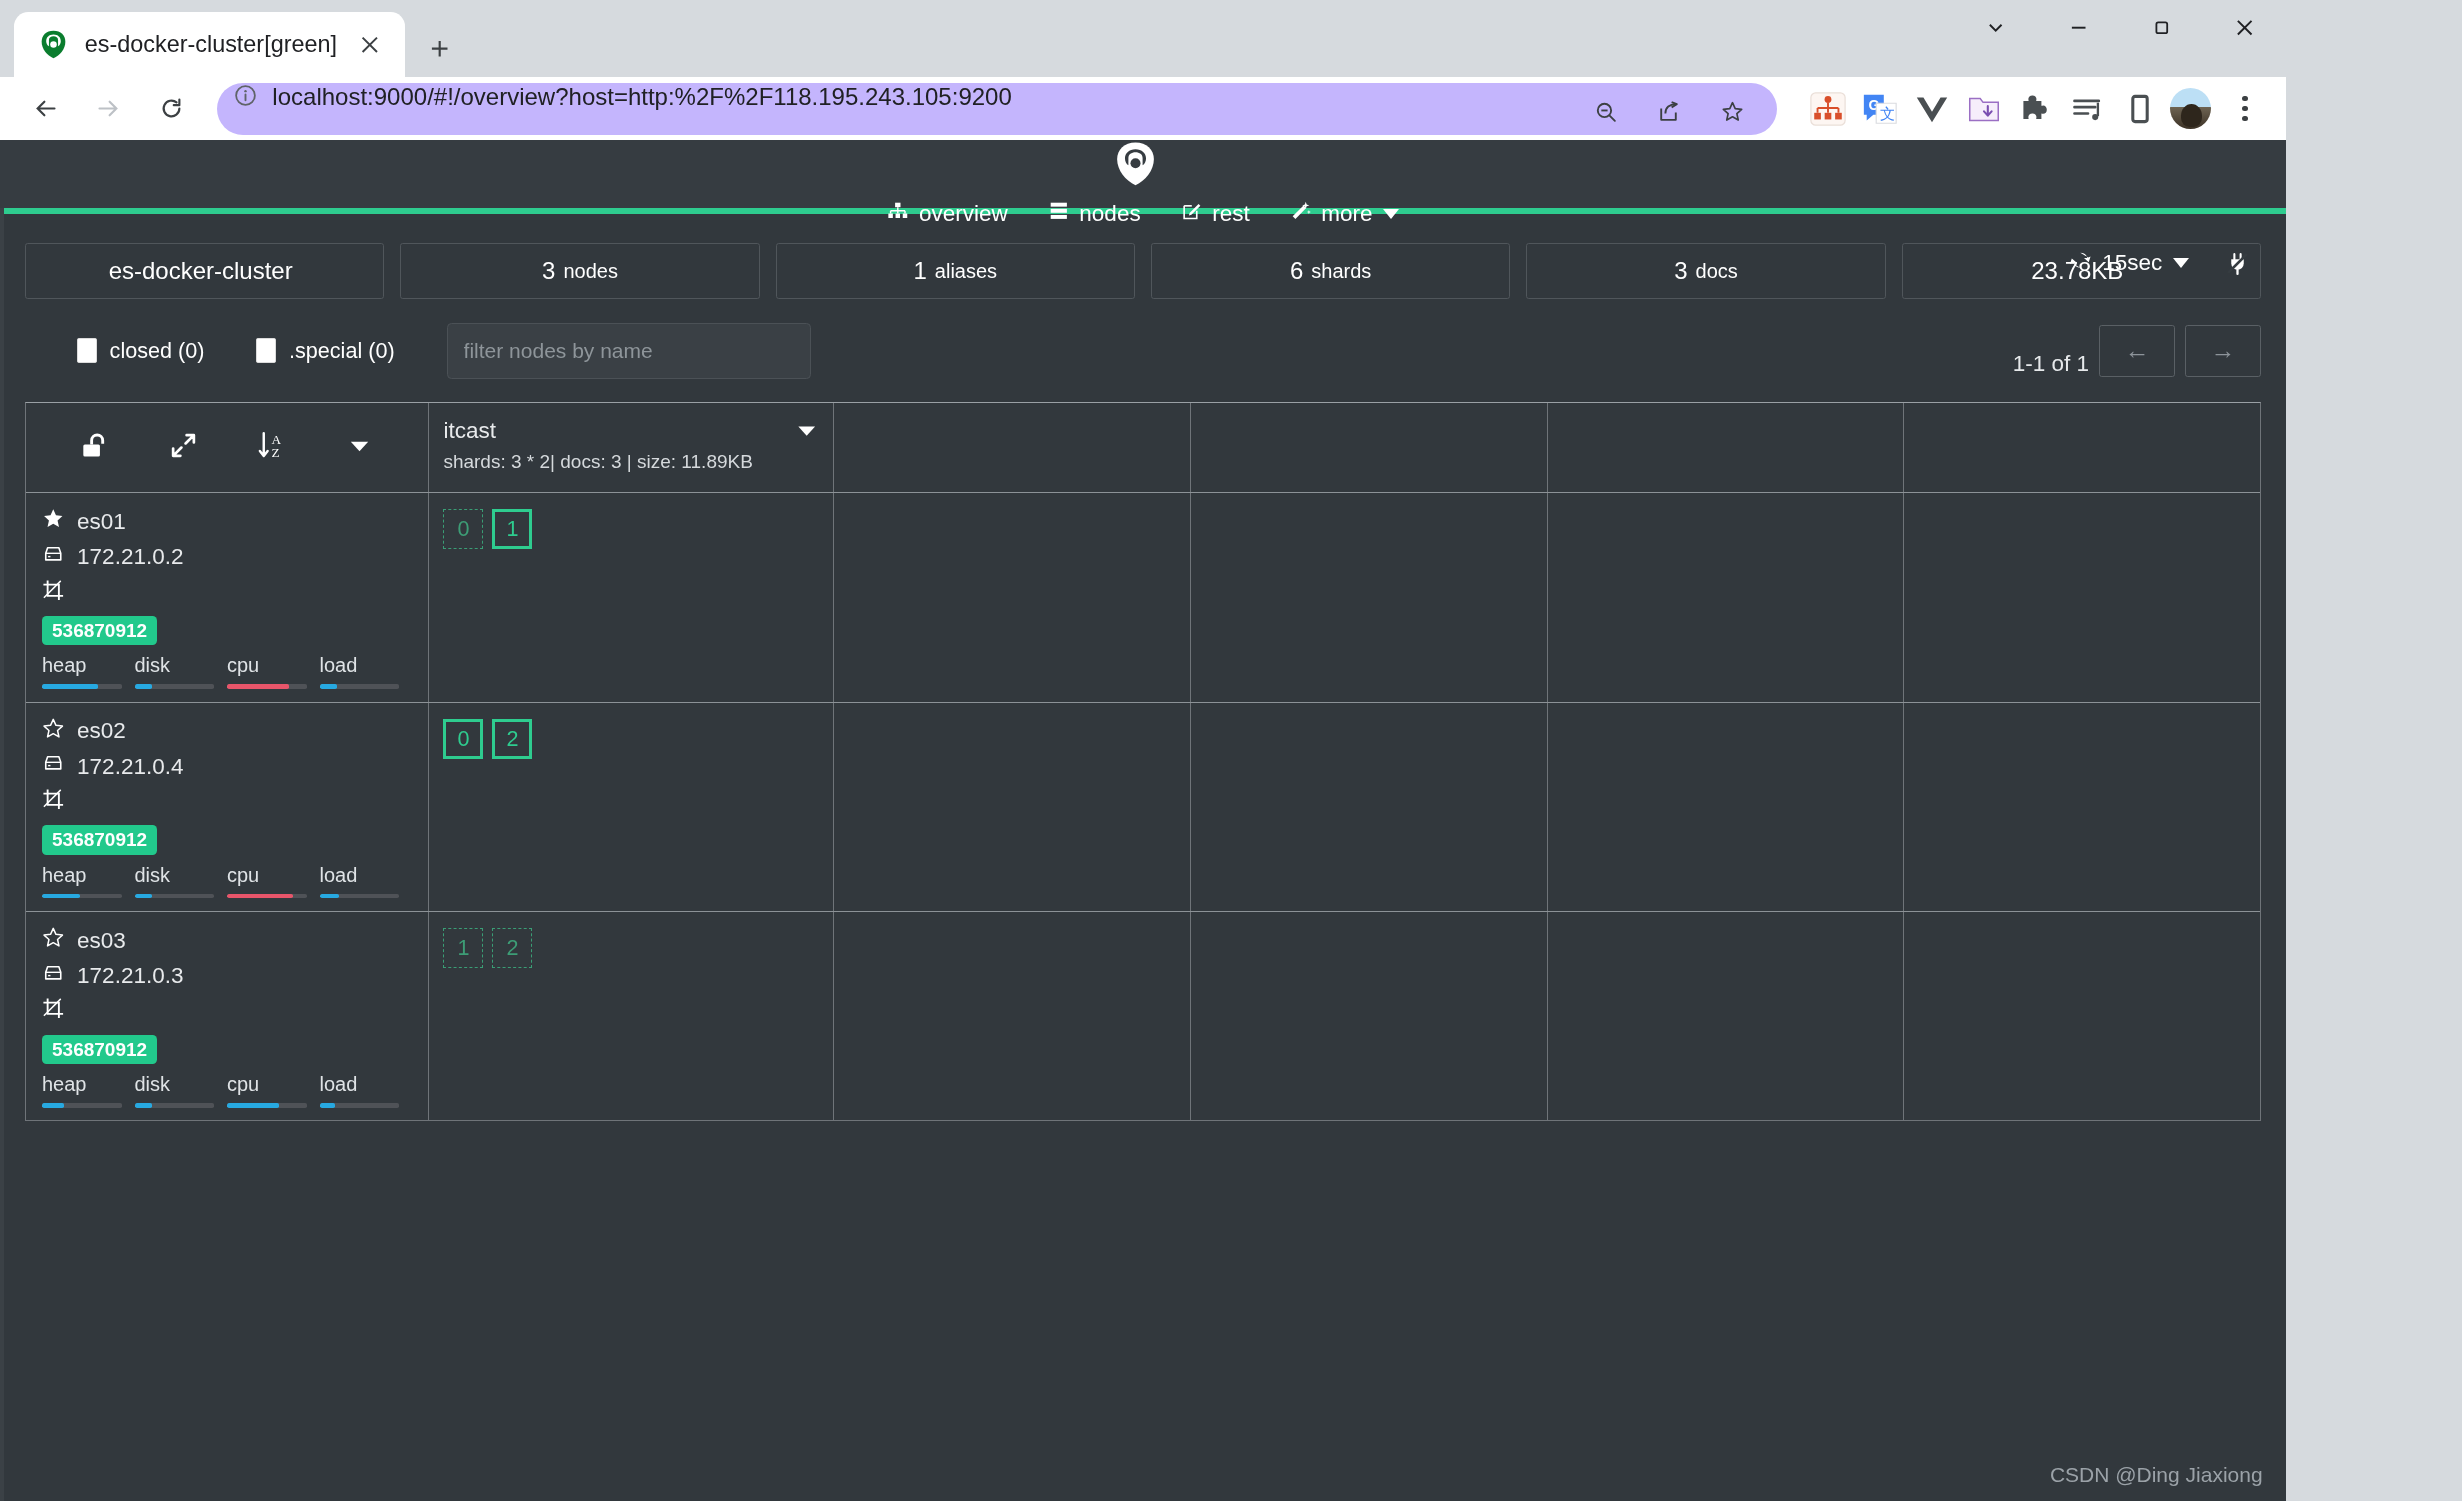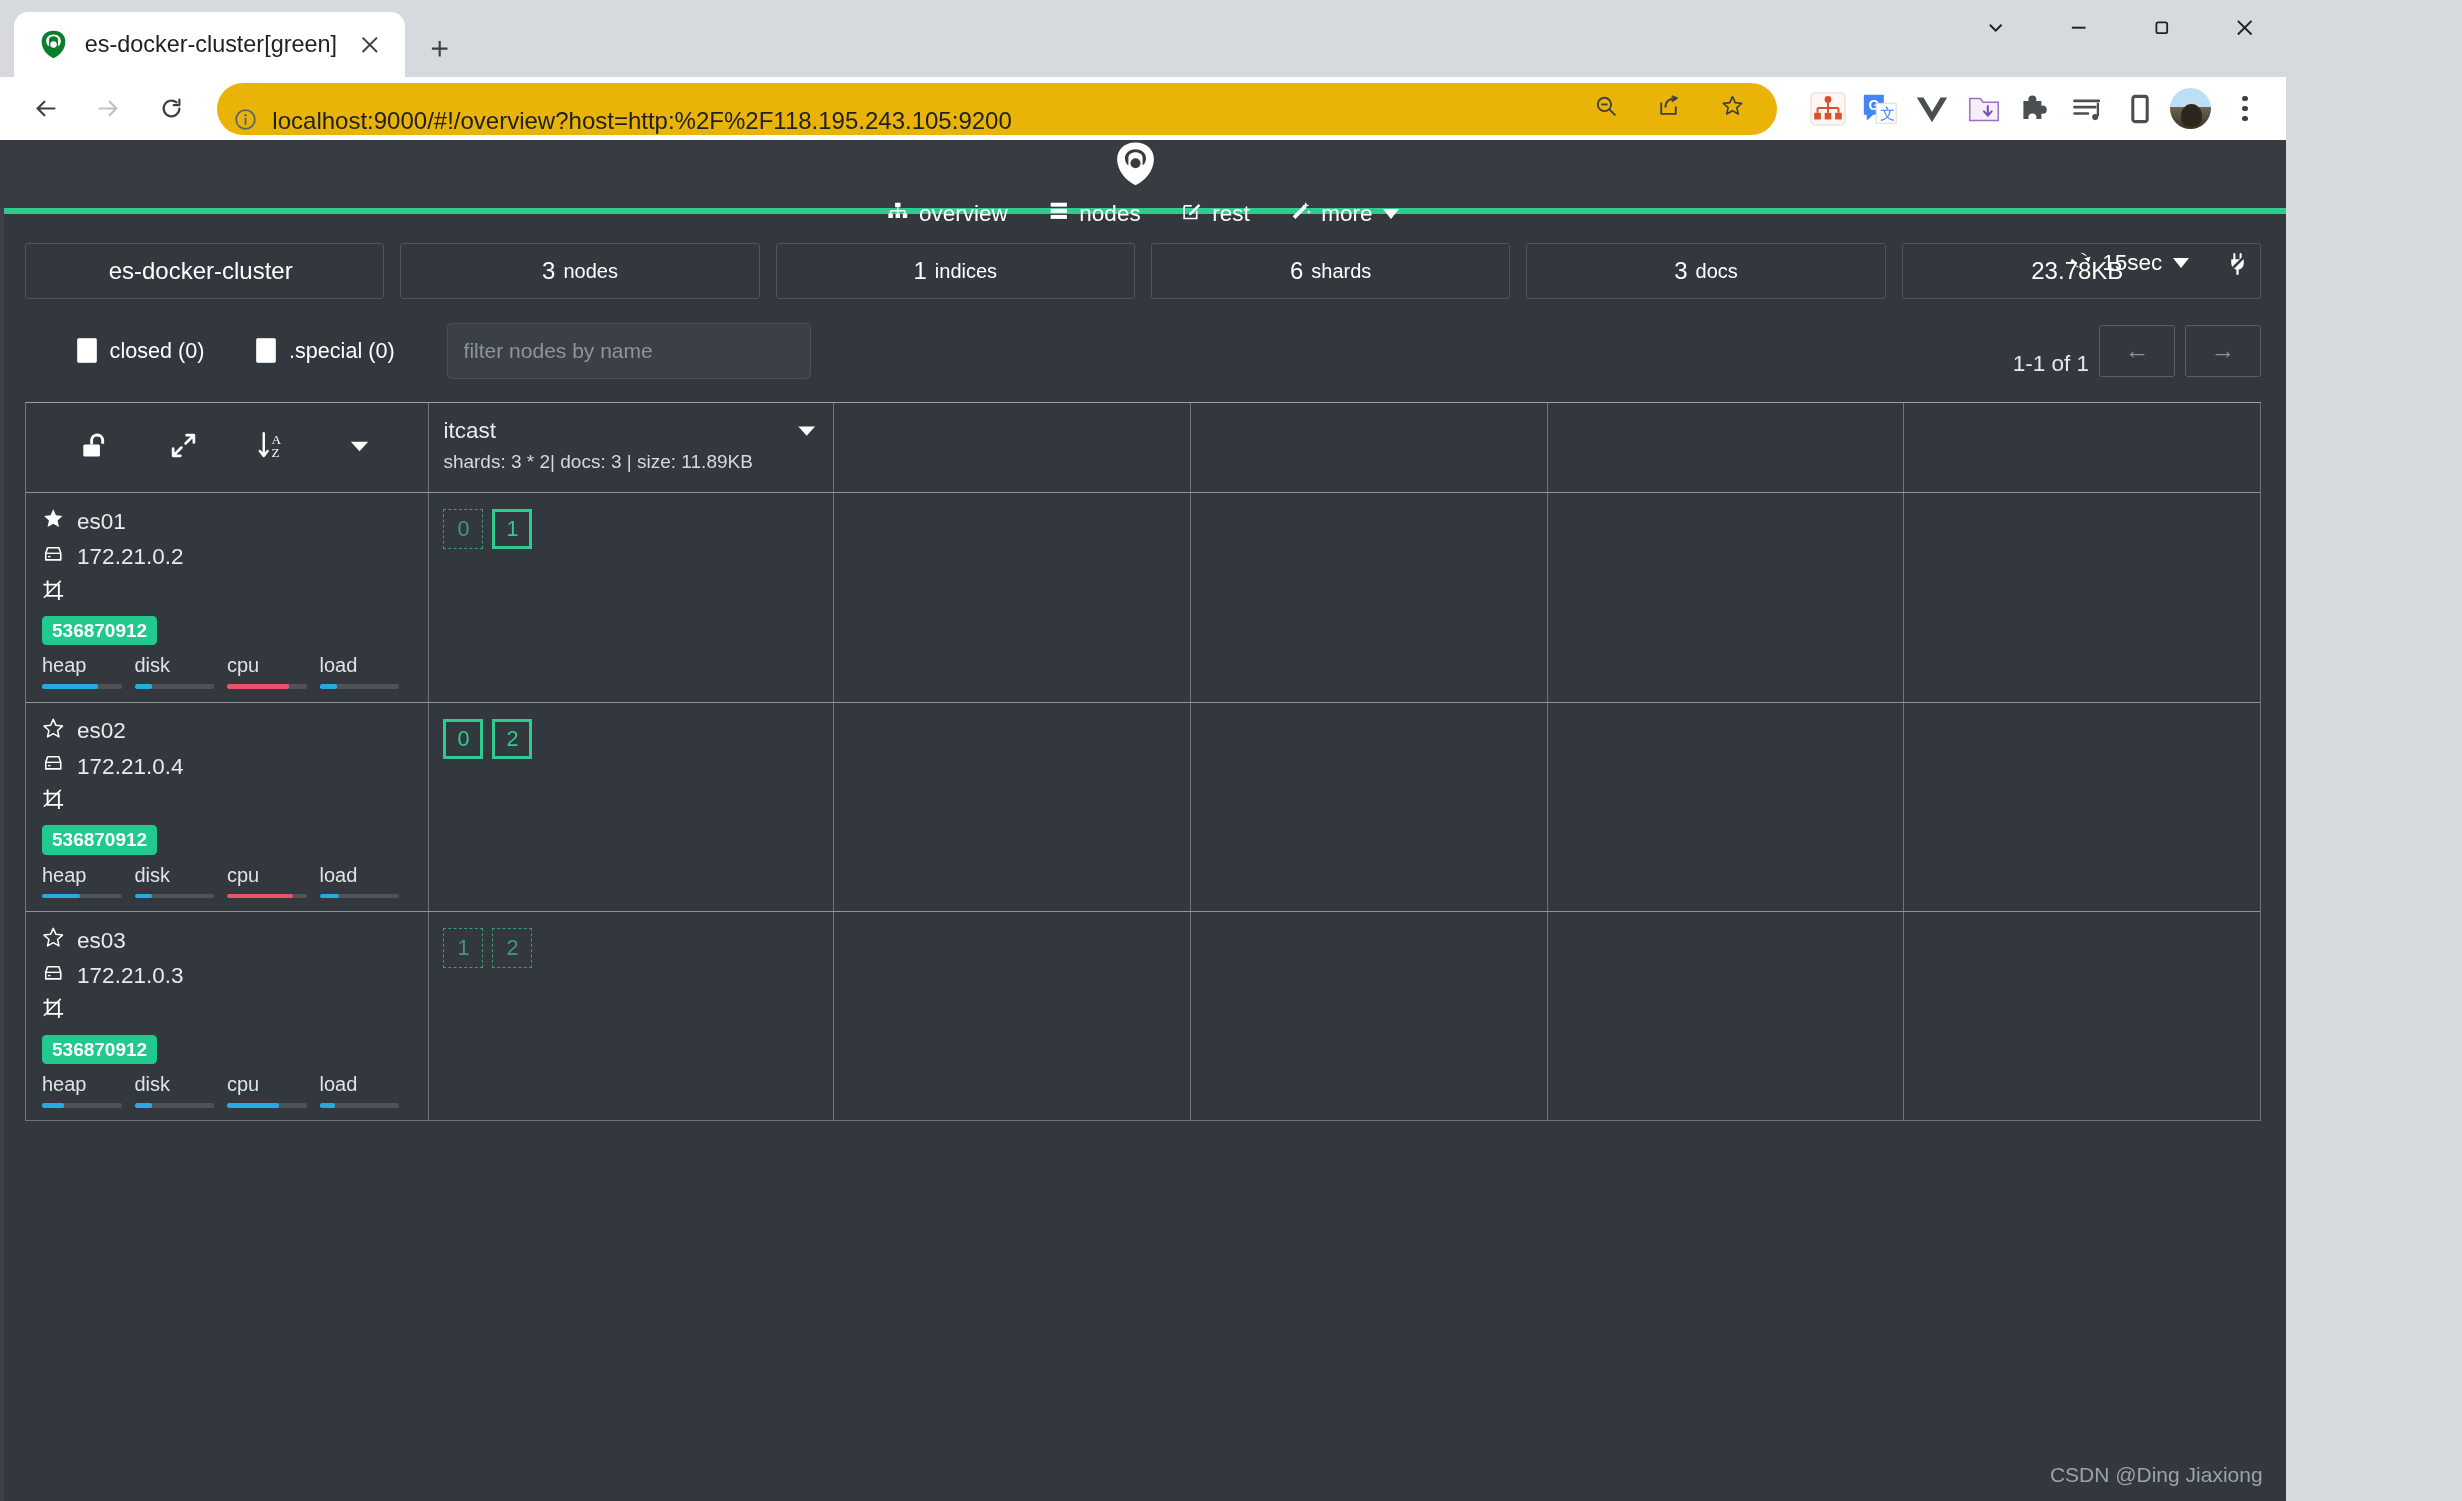--- a/index.html
+++ b/index.html
@@ -22,22 +22,22 @@
   .tab-favicon { width: 31px; height: 31px; flex: none; }
   .tab-title { font-size: 23.4px; color: #202124; white-space: nowrap; flex: 1; }
   .tab-close { width: 34px; height: 34px; display: flex; align-items: center; justify-content: center; color: #3c4043; }
   .newtab { width: 56px; height: 56px; display: flex; align-items: center; justify-content: center; margin-left: 7.2px; color: #3c4043; }
   .wincontrols { position: absolute; right: 0; top: 0; height: 56px; display: flex; align-items: center; }
   .wc { width: 83px; height: 56px; display: flex; align-items: center; justify-content: center; color: #202124; }
 
   .toolbar { height: 63px; background: #ffffff; display: flex; align-items: center; padding: 0 16px; gap: 5.4px; }
   .tb-btn { width: 58px; height: 58px; display: flex; align-items: center; justify-content: center; border-radius: 50%; color: #3c4043; flex: none; }
   .omnibox {
-    flex: 1; height: 52px; background: #eab308; border-radius: 26px;
-    display: flex; align-items: flex-end; padding: 0 16px; gap: 14.4px; margin: 0 10.8px; min-width: 0;
+    flex: 1; height: 52px; background: #c4b5fd; border-radius: 26px;
+    display: flex; align-items: flex-start; padding: 0 16px; gap: 14.4px; margin: 0 10.8px; min-width: 0;
   }
   .omni-url { font-size: 24px; color: #202124; white-space: nowrap; overflow: hidden; }
   .omni-actions { display: flex; align-items: center; gap: 5.4px; margin-left: auto; }
   .ext-row { display: flex; align-items: center; gap: 9px; padding-left: 12.6px; }
   .ext-icon { width: 43px; height: 43px; display: flex; align-items: center; justify-content: center; flex: none; }
   .avatar {
     width: 41px; height: 41px; border-radius: 50%;
     background: linear-gradient(#bcdff5 0%, #bcdff5 46%, #6d6352 47%, #3b3125 100%);
     overflow: hidden; flex: none; position: relative;
   }
@@ -382,21 +382,21 @@
         <div class="stat">
           <span class="big">es-docker-cluster</span>
           <span class="small"></span>
         </div>
         <div class="stat">
           <span class="big">3</span>
           <span class="small">nodes</span>
         </div>
         <div class="stat">
           <span class="big">1</span>
-          <span class="small">indices</span>
+          <span class="small">aliases</span>
         </div>
         <div class="stat">
           <span class="big">6</span>
           <span class="small">shards</span>
         </div>
         <div class="stat">
           <span class="big">3</span>
           <span class="small">docs</span>
         </div>
         <div class="stat">

